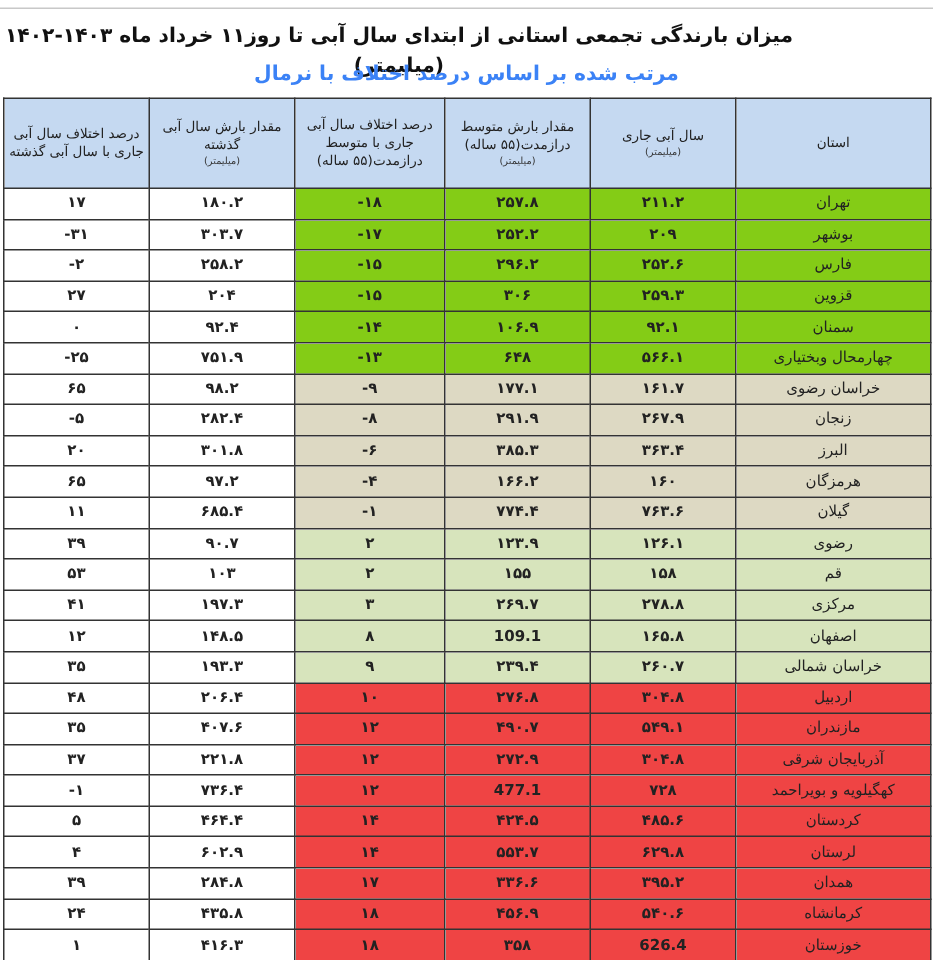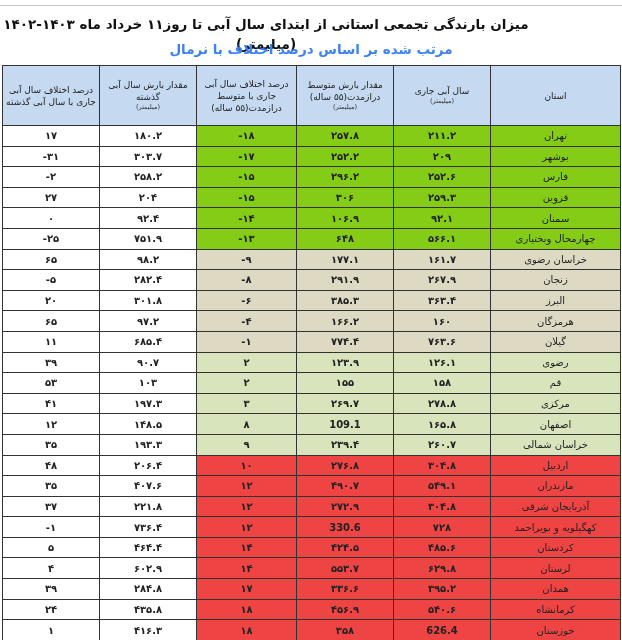--- a/index.html
+++ b/index.html
@@ -195,21 +195,21 @@
         <td class="band prov"><span>آذربایجان شرقی</span></td>
         <td class="band"><span class="num">۳۰۴.۸</span></td>
         <td class="band"><span class="num">۲۷۲.۹</span></td>
         <td class="band"><span class="num">۱۲</span></td>
         <td class="white"><span class="num">۲۲۱.۸</span></td>
         <td class="white"><span class="num">۳۷</span></td>
       </tr>
       <tr class="c-green">
         <td class="band prov"><span>کهگیلویه و بویراحمد</span></td>
         <td class="band"><span class="num">۷۲۸</span></td>
-        <td class="band"><span class="num">330.6</span></td>
+        <td class="band"><span class="num">477.1</span></td>
         <td class="band"><span class="num">۱۲</span></td>
         <td class="white"><span class="num">۷۳۶.۴</span></td>
         <td class="white"><span class="num">-۱</span></td>
       </tr>
       <tr class="c-green">
         <td class="band prov"><span>کردستان</span></td>
         <td class="band"><span class="num">۴۸۵.۶</span></td>
         <td class="band"><span class="num">۴۲۴.۵</span></td>
         <td class="band"><span class="num">۱۴</span></td>
         <td class="white"><span class="num">۴۶۴.۴</span></td>

